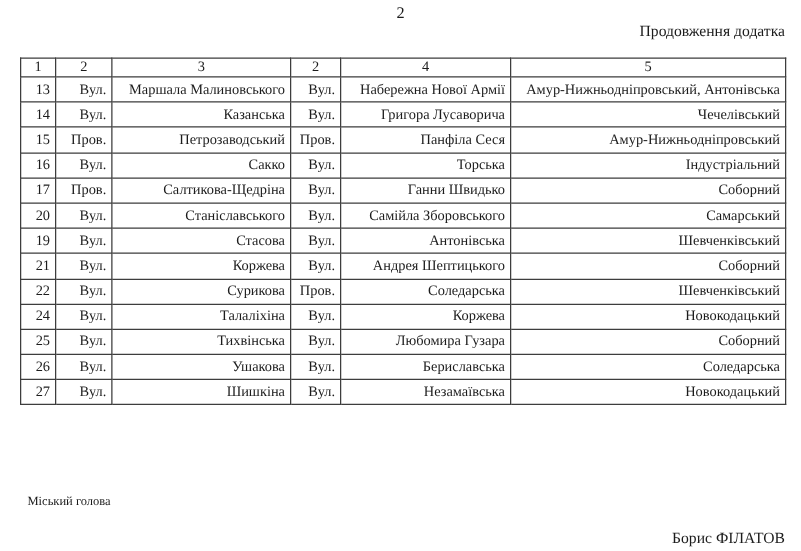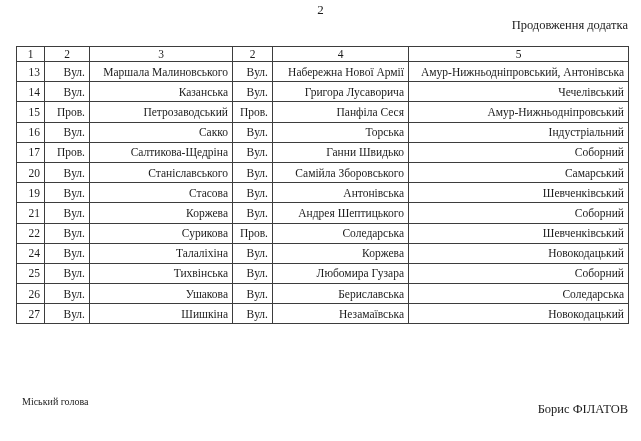--- a/index.html
+++ b/index.html
@@ -56,21 +56,21 @@
   td.c-name { text-align: right; }
   .footer-left {
     position: absolute;
     left: 22px;
     top: 396px;
     font-size: 10px;
   }
   .footer-right {
     position: absolute;
     right: 13px;
-    top: 402px;
+    top: 423px;
     font-size: 12.5px;
   }
 </style>
 </head>
 <body>
 
 <div class="page">
 
   <div class="page-number">2</div>
 

